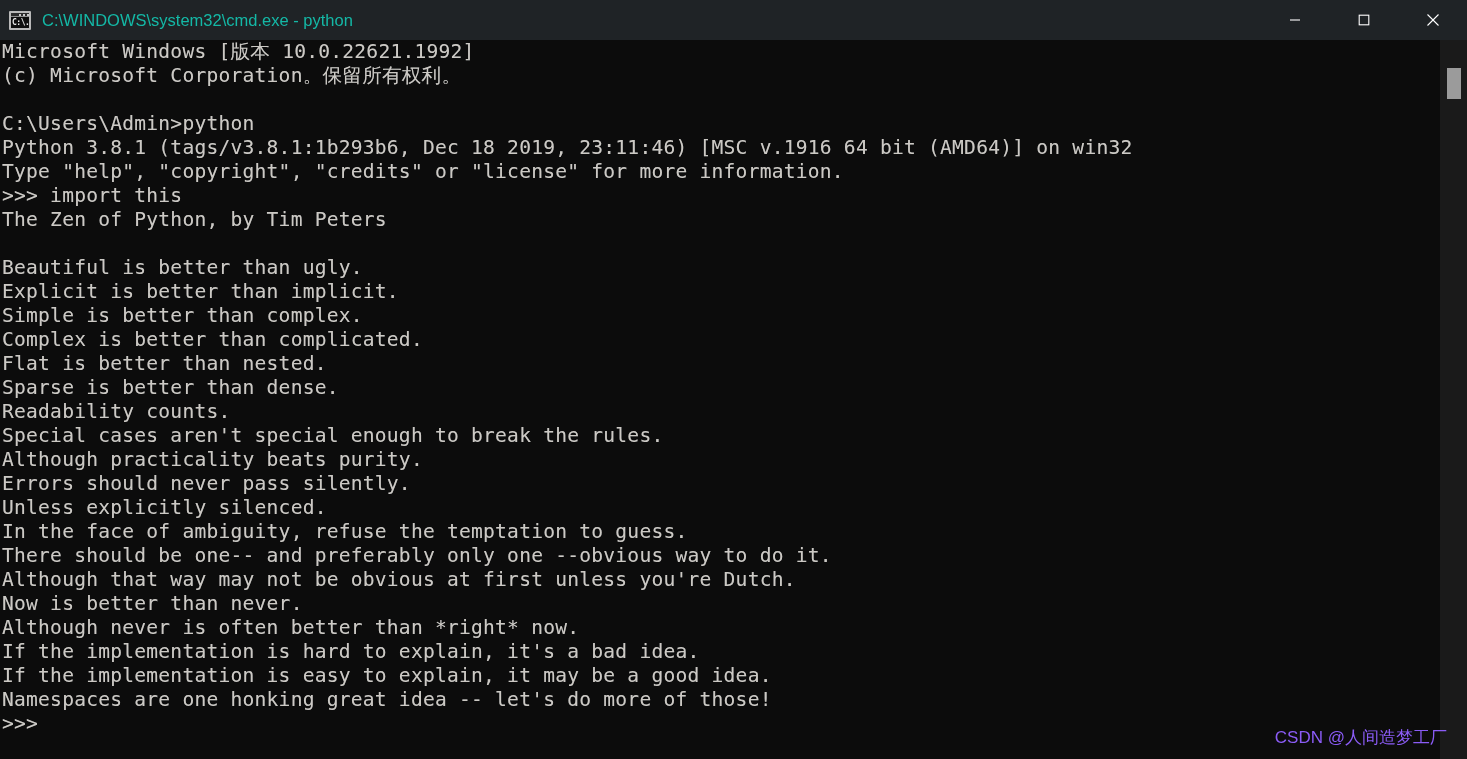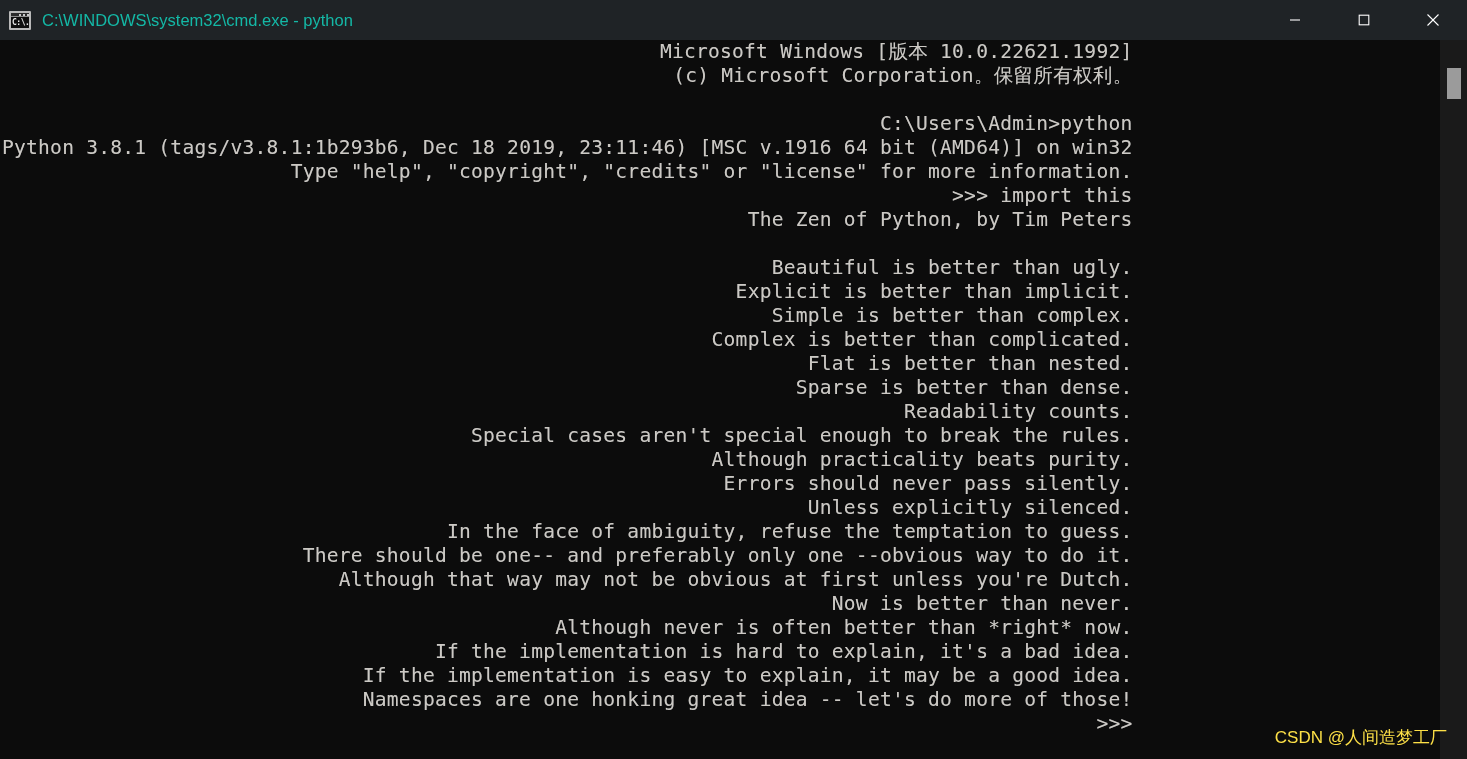--- a/index.html
+++ b/index.html
@@ -119,21 +119,20 @@
     left: 2px;
     margin: 0;
     padding: 0;
     font-family: "DejaVu Sans Mono", "Liberation Mono", monospace;
     font-size: 19.6px;
     line-height: 24px;
     letter-spacing: 0.23px;
     color: #ccc9c4;
     white-space: pre;
     text-shadow: 0 0 0.4px rgba(190,200,215,0.35);
-    text-align: right;
   }
 
   
   .scrollbar {
     position: absolute;
     top: 40px;
     right: 0;
     width: 27px;
     height: 719px;
     background: #1a1a1a;
@@ -145,21 +144,21 @@
     width: 14px;
     height: 31px;
     background: #9b9b9b;
   }
 
   
   .watermark {
     position: absolute;
     right: 20px;
     bottom: 10px;
-    color: #fde047;
+    color: #8b5cf6;
     font-size: 17px;
     line-height: 22px;
     font-family: "Liberation Sans", sans-serif;
     white-space: nowrap;
     pointer-events: none;
   }
 </style>
 </head>
 <body>
 

